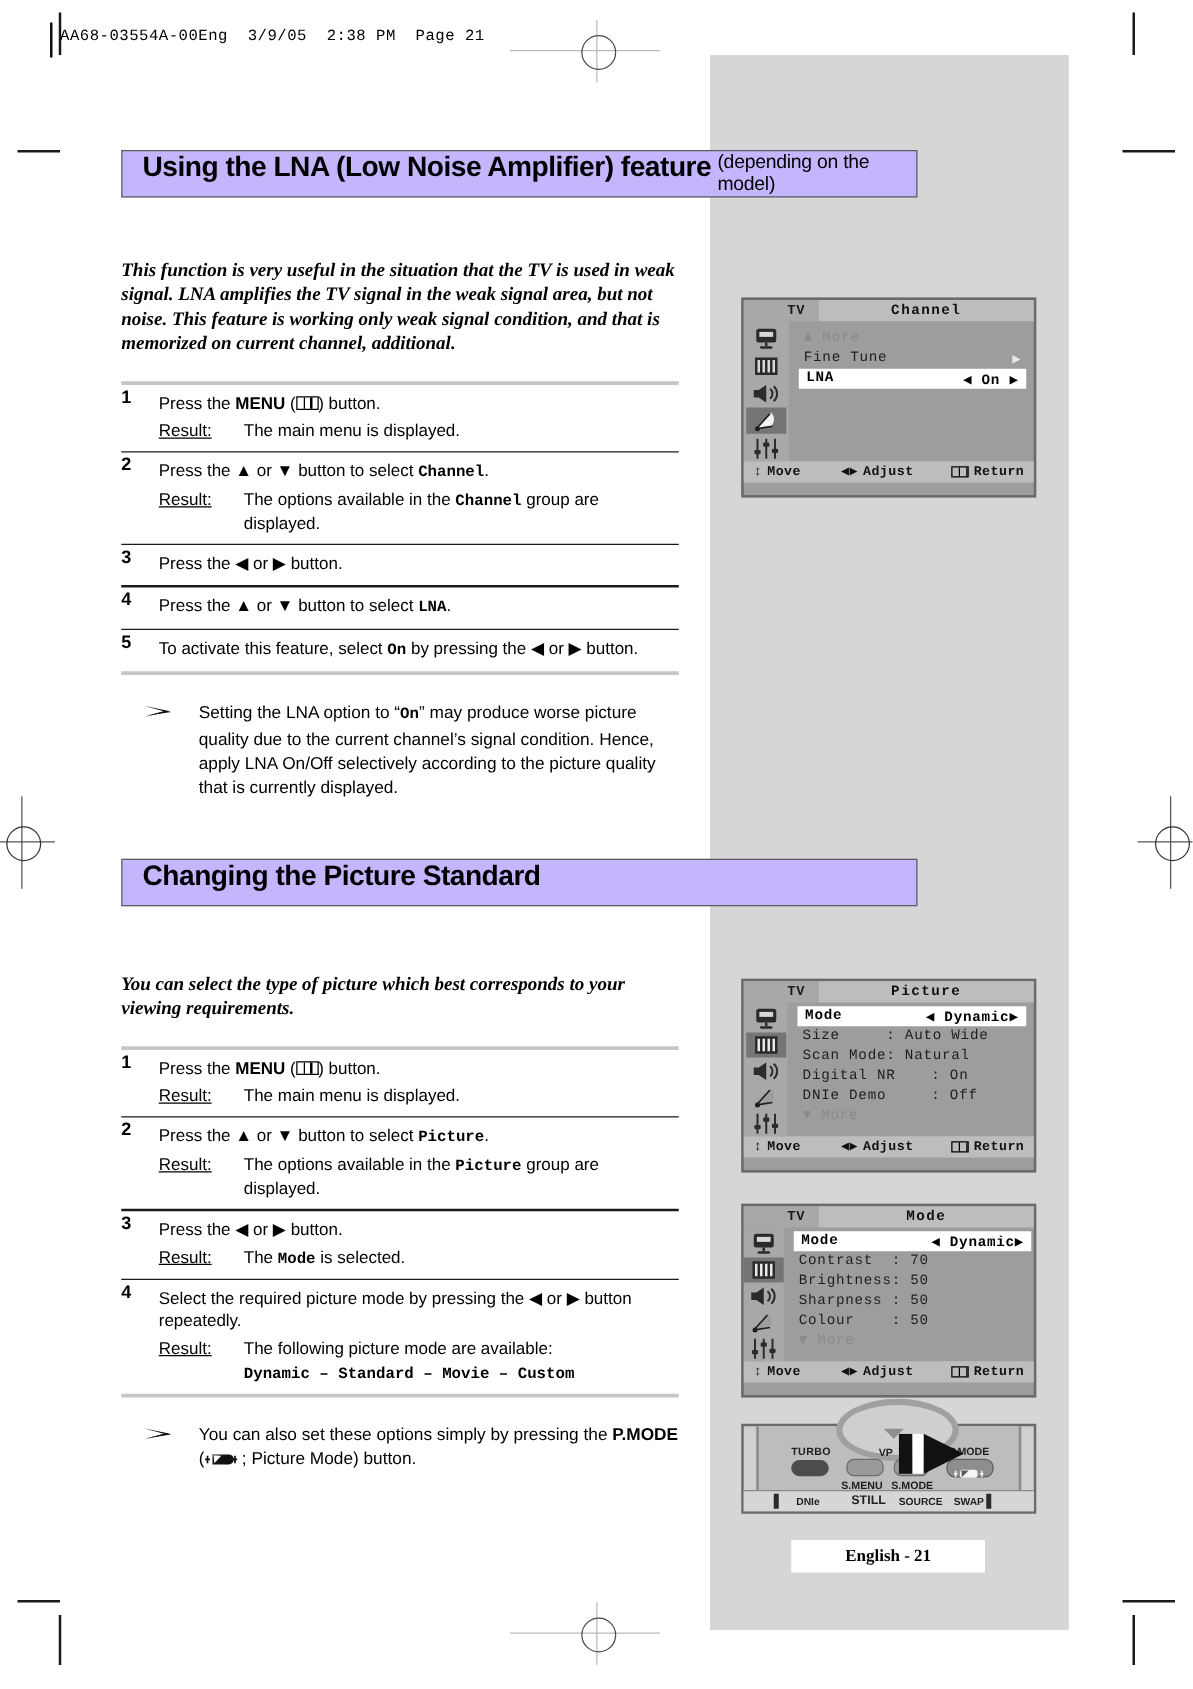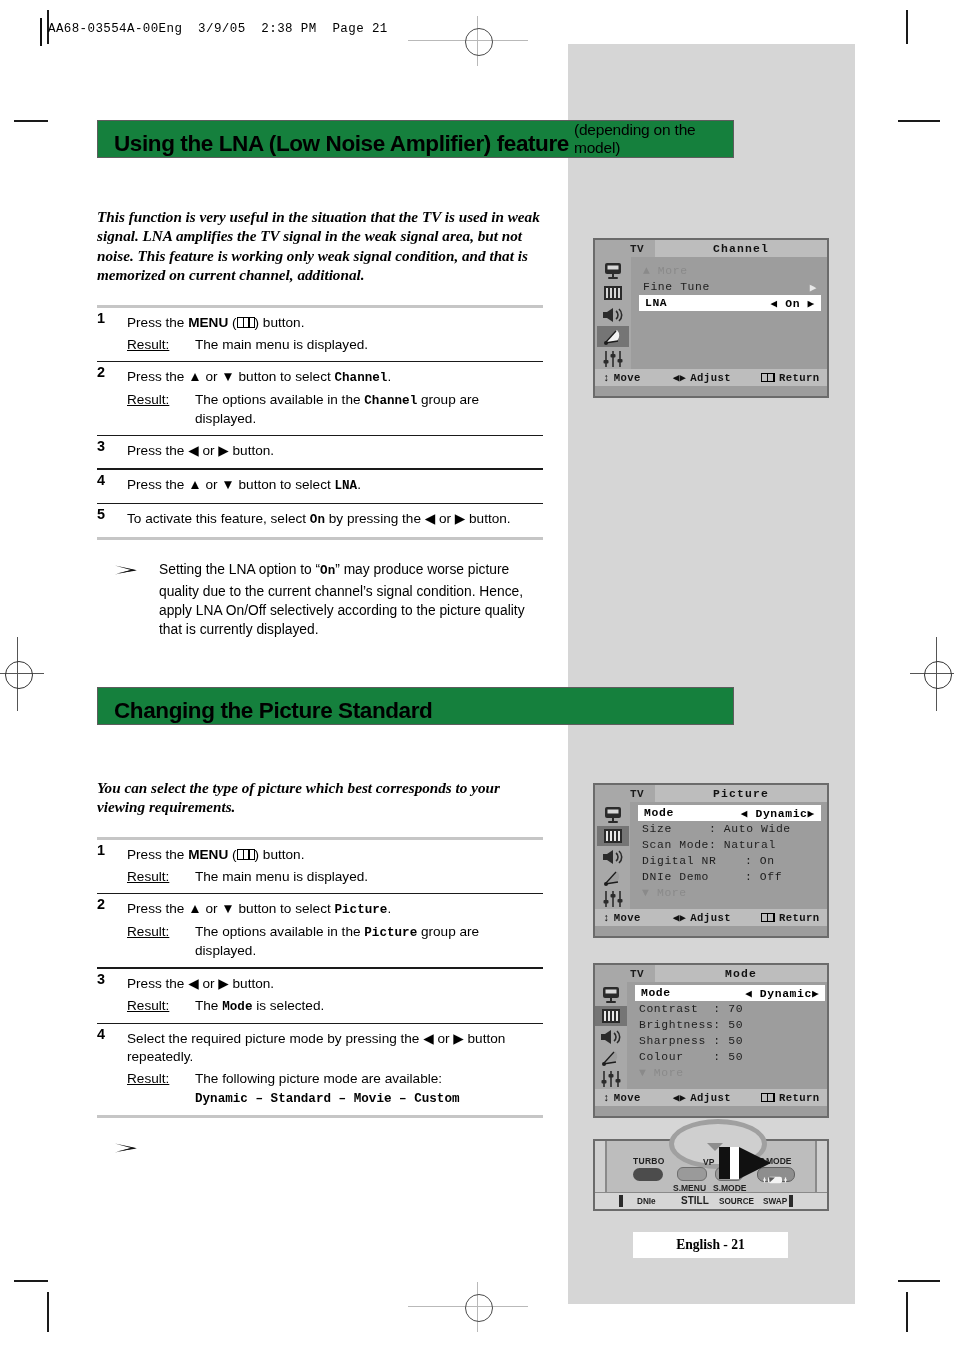--- a/index.html
+++ b/index.html
@@ -16,22 +16,22 @@
 
   
   .slug{position:absolute;left:48px;top:22px;font-family:"Liberation Mono",monospace;
         font-size:12.5px;letter-spacing:.4px;white-space:pre;color:#000;}
   .slug-bar{position:absolute;left:40px;top:18px;width:2px;height:28px;background:#111;}
 
   
   .gray-band{position:absolute;left:568px;top:44px;width:287px;height:1260px;background:#d6d6d6;}
 
   
-  .title-bar{position:absolute;border:1.6px solid #5d5d5d;background:#15803d;
-             display:flex;align-items:flex-end;box-sizing:border-box;padding-left:16px;}
+  .title-bar{position:absolute;border:1.6px solid #5d5d5d;background:#c4b5fd;
+             display:flex;align-items:flex-start;box-sizing:border-box;padding-left:16px;}
   .title-main{font-family:"Liberation Sans",sans-serif;font-weight:bold;font-size:22.5px;
               letter-spacing:-.4px;white-space:nowrap;}
   .title-sub{font-size:15.5px;font-weight:normal;letter-spacing:-.2px;margin-left:5px;}
 
   
   .col{position:absolute;left:97px;width:446px;}
   .intro{font-family:"Liberation Serif",serif;font-style:italic;font-weight:bold;
          font-size:15.2px;line-height:19.4px;}
   .rule-thick{height:3px;background:#c6c6c6;width:446px;}
   .rule-thin{height:1.4px;background:#1a1a1a;width:446px;}
@@ -270,20 +270,30 @@
   </div>
   <div class="rule-thick"></div>
 
   <div class="note" style="margin-top:20px;padding-left:18px;">
     <div class="note-arrow">
       <svg width="26" height="13" viewBox="0 0 26 13">
         <path d="M0 2 L18 5.5 L2 9.5 L22 6.5 Z" fill="#111"></path>
         <path d="M0 1.5 L21 6 L0 10.5 L16 6 Z" fill="#111"></path>
       </svg>
     </div>
+    <div class="note-txt">
+      <span>You can also set these options simply by pressing the </span><span class="b">P.MODE</span><span> (</span><span style="display:inline-block;vertical-align:-2px;">
+        <svg width="26" height="11" viewBox="0 0 26 11">
+            <path d="M0 5.5 h4 M2 2.5 v6" stroke="#111" stroke-width="1.4"></path>
+            <path d="M22 5.5 h4 M24 2.5 v6" stroke="#111" stroke-width="1.4"></path>
+            <path d="M6 1.5 h13 a3 3 0 0 1 0 8 h-13 z" fill="#111"></path>
+            <path d="M13 2.5 L7.5 8.5 L6.8 2.2 Z" fill="#fff"></path>
+          </svg>
+      </span><span> ; Picture Mode) button.</span>
+    </div>
   </div>
 </div>
 
 <div class="osd" style="left:593px;top:238px;width:236px;height:160px;">
   <div class="osd-top">
     <div class="osd-tv">TV</div>
     <div class="osd-title">Channel</div>
   </div>
   <div class="osd-mid" style="height:112px;">
     <div class="osd-rail">

